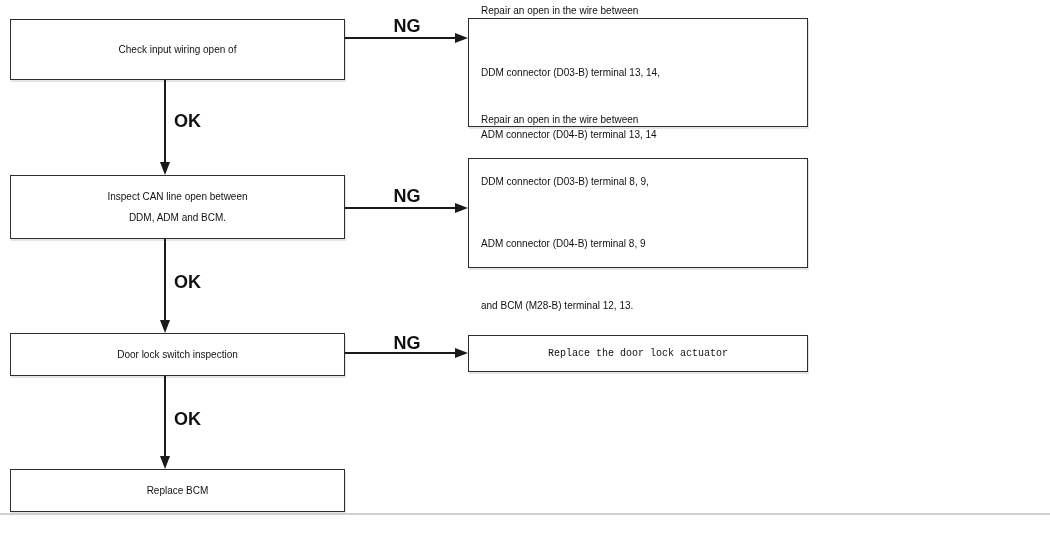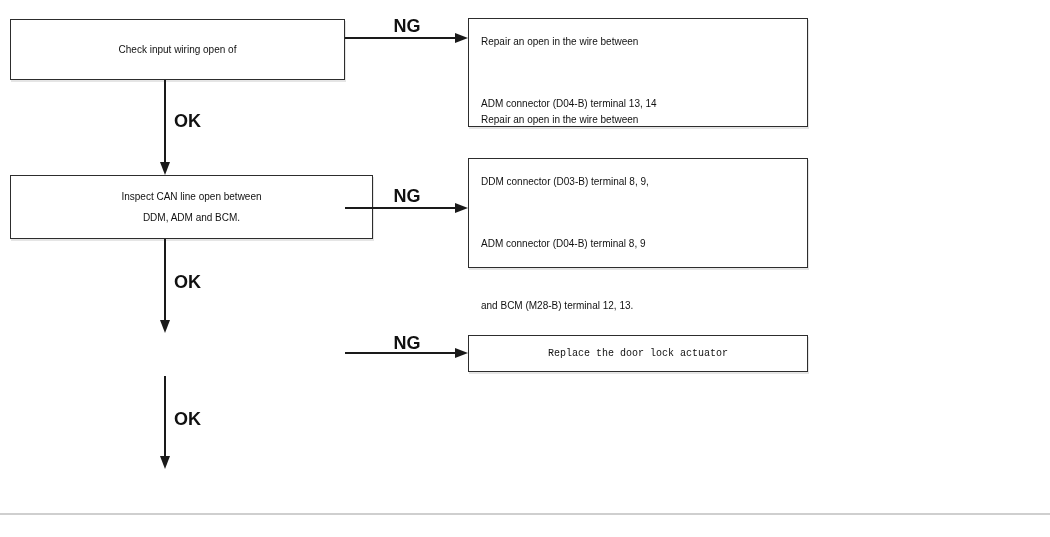--- a/index.html
+++ b/index.html
@@ -91,56 +91,63 @@
   <div class="box centered" style="left:10px; top:19px; width:335px; height:61px;">
     <div>Check input wiring open of</div>
   </div>
 
   <div class="edge-label" style="left:377px; top:16px;">NG</div>
   <div class="hline" style="left:345px; top:37px; width:111px;"></div>
   <div class="arrowhead-right" style="left:455px; top:33px;"></div>
 
   <div class="box leftalign" style="left:468px; top:18px; width:340px; height:109px;">
     <div>Repair an open in the wire between</div>
+    <div>DDM connector (D03-B) terminal 13, 14,</div>
     <div>ADM connector (D04-B) terminal 13, 14</div>
   </div>
 
   <div class="vline" style="left:164px; top:80px; height:82px;"></div>
   <div class="arrowhead-down" style="left:160px; top:162px;"></div>
   <div class="edge-label" style="left:150px; top:111px; text-align:left; padding-left:24px;">OK</div>
 
-  <div class="box centered" style="left:10px; top:175px; width:363px; height:64px;">
+  <div class="box centered" style="left:10px; top:175px; width:335px; height:64px;">
     <div>Inspect CAN line open between</div>
     <div>DDM, ADM and BCM.</div>
   </div>
 
   <div class="edge-label" style="left:377px; top:186px;">NG</div>
   <div class="hline" style="left:345px; top:207px; width:111px;"></div>
   <div class="arrowhead-right" style="left:455px; top:203px;"></div>
 
   <div class="box leftalign" style="left:468px; top:158px; width:340px; height:110px;">
     <div>Repair an open in the wire between</div>
     <div>DDM connector (D03-B) terminal 8, 9,</div>
     <div>ADM connector (D04-B) terminal 8, 9</div>
     <div>and BCM (M28-B) terminal 12, 13.</div>
   </div>
 
   <div class="vline" style="left:164px; top:239px; height:81px;"></div>
   <div class="arrowhead-down" style="left:160px; top:320px;"></div>
   <div class="edge-label" style="left:150px; top:272px; text-align:left; padding-left:24px;">OK</div>
 
+  <div class="box centered" style="left:10px; top:333px; width:335px; height:43px;">
+    <div>Door lock switch inspection</div>
+  </div>
 
   <div class="edge-label" style="left:377px; top:333px;">NG</div>
   <div class="hline" style="left:345px; top:352px; width:111px;"></div>
   <div class="arrowhead-right" style="left:455px; top:348px;"></div>
 
   <div class="box centered" style="left:468px; top:335px; width:340px; height:37px;font-family:Liberation Mono, monospace;">
     <div>Replace the door lock actuator</div>
   </div>
 
   <div class="vline" style="left:164px; top:376px; height:80px;"></div>
   <div class="arrowhead-down" style="left:160px; top:456px;"></div>
   <div class="edge-label" style="left:150px; top:409px; text-align:left; padding-left:24px;">OK</div>
 
+  <div class="box centered" style="left:10px; top:469px; width:335px; height:43px;">
+    <div>Replace BCM</div>
+  </div>
 
   <div class="bottom-divider"></div>
 
 </div>
 
 </body></html>

